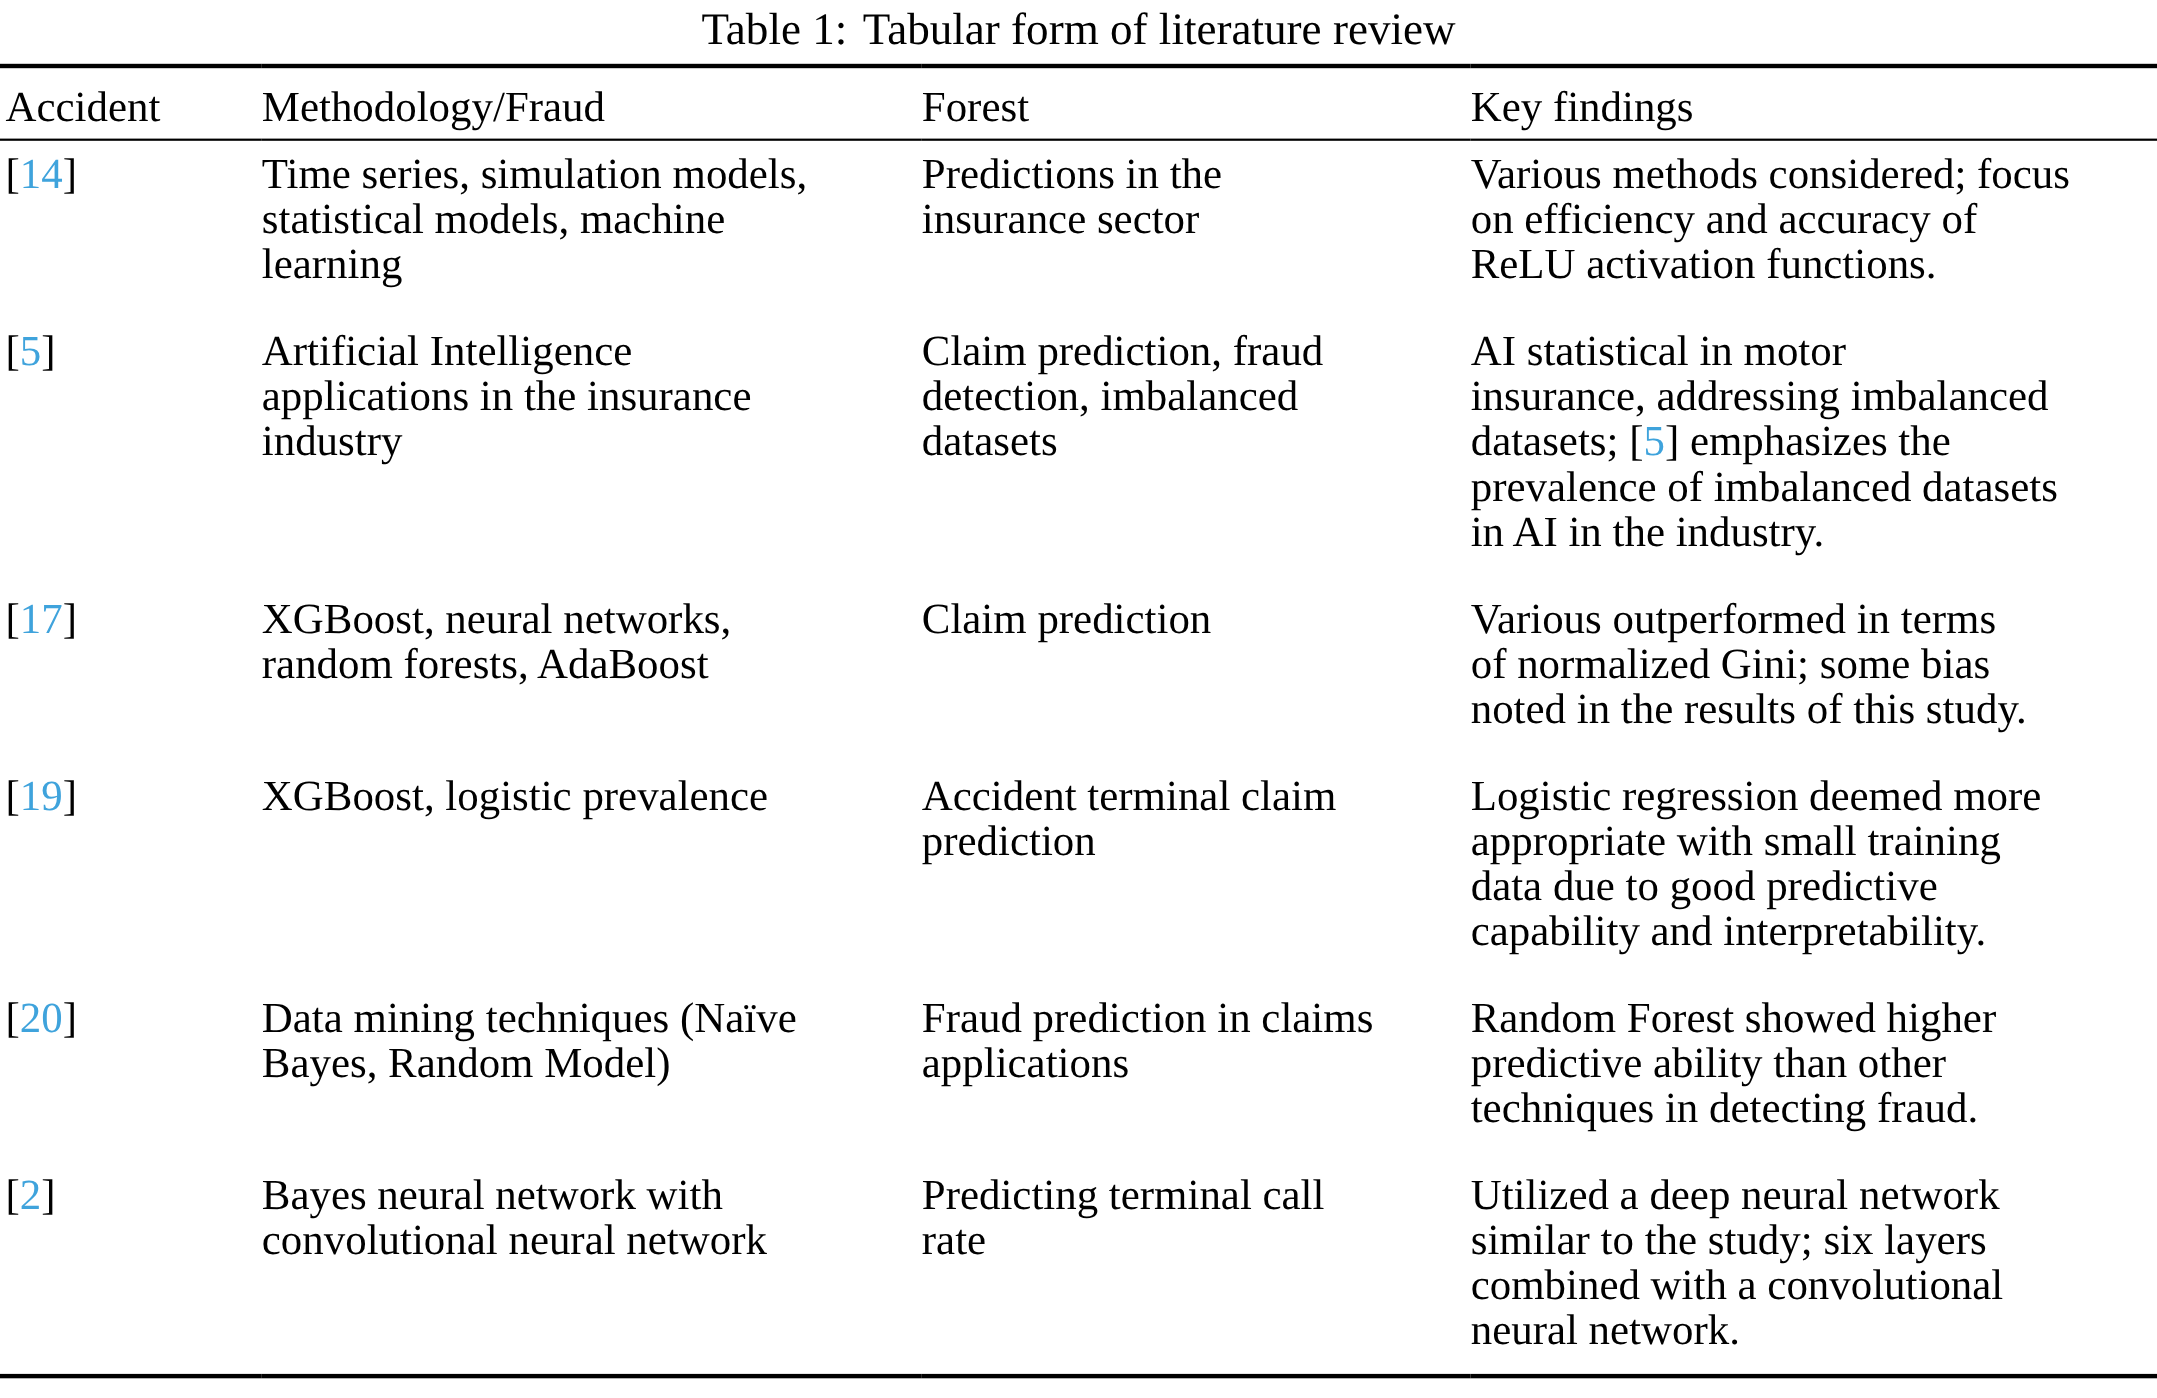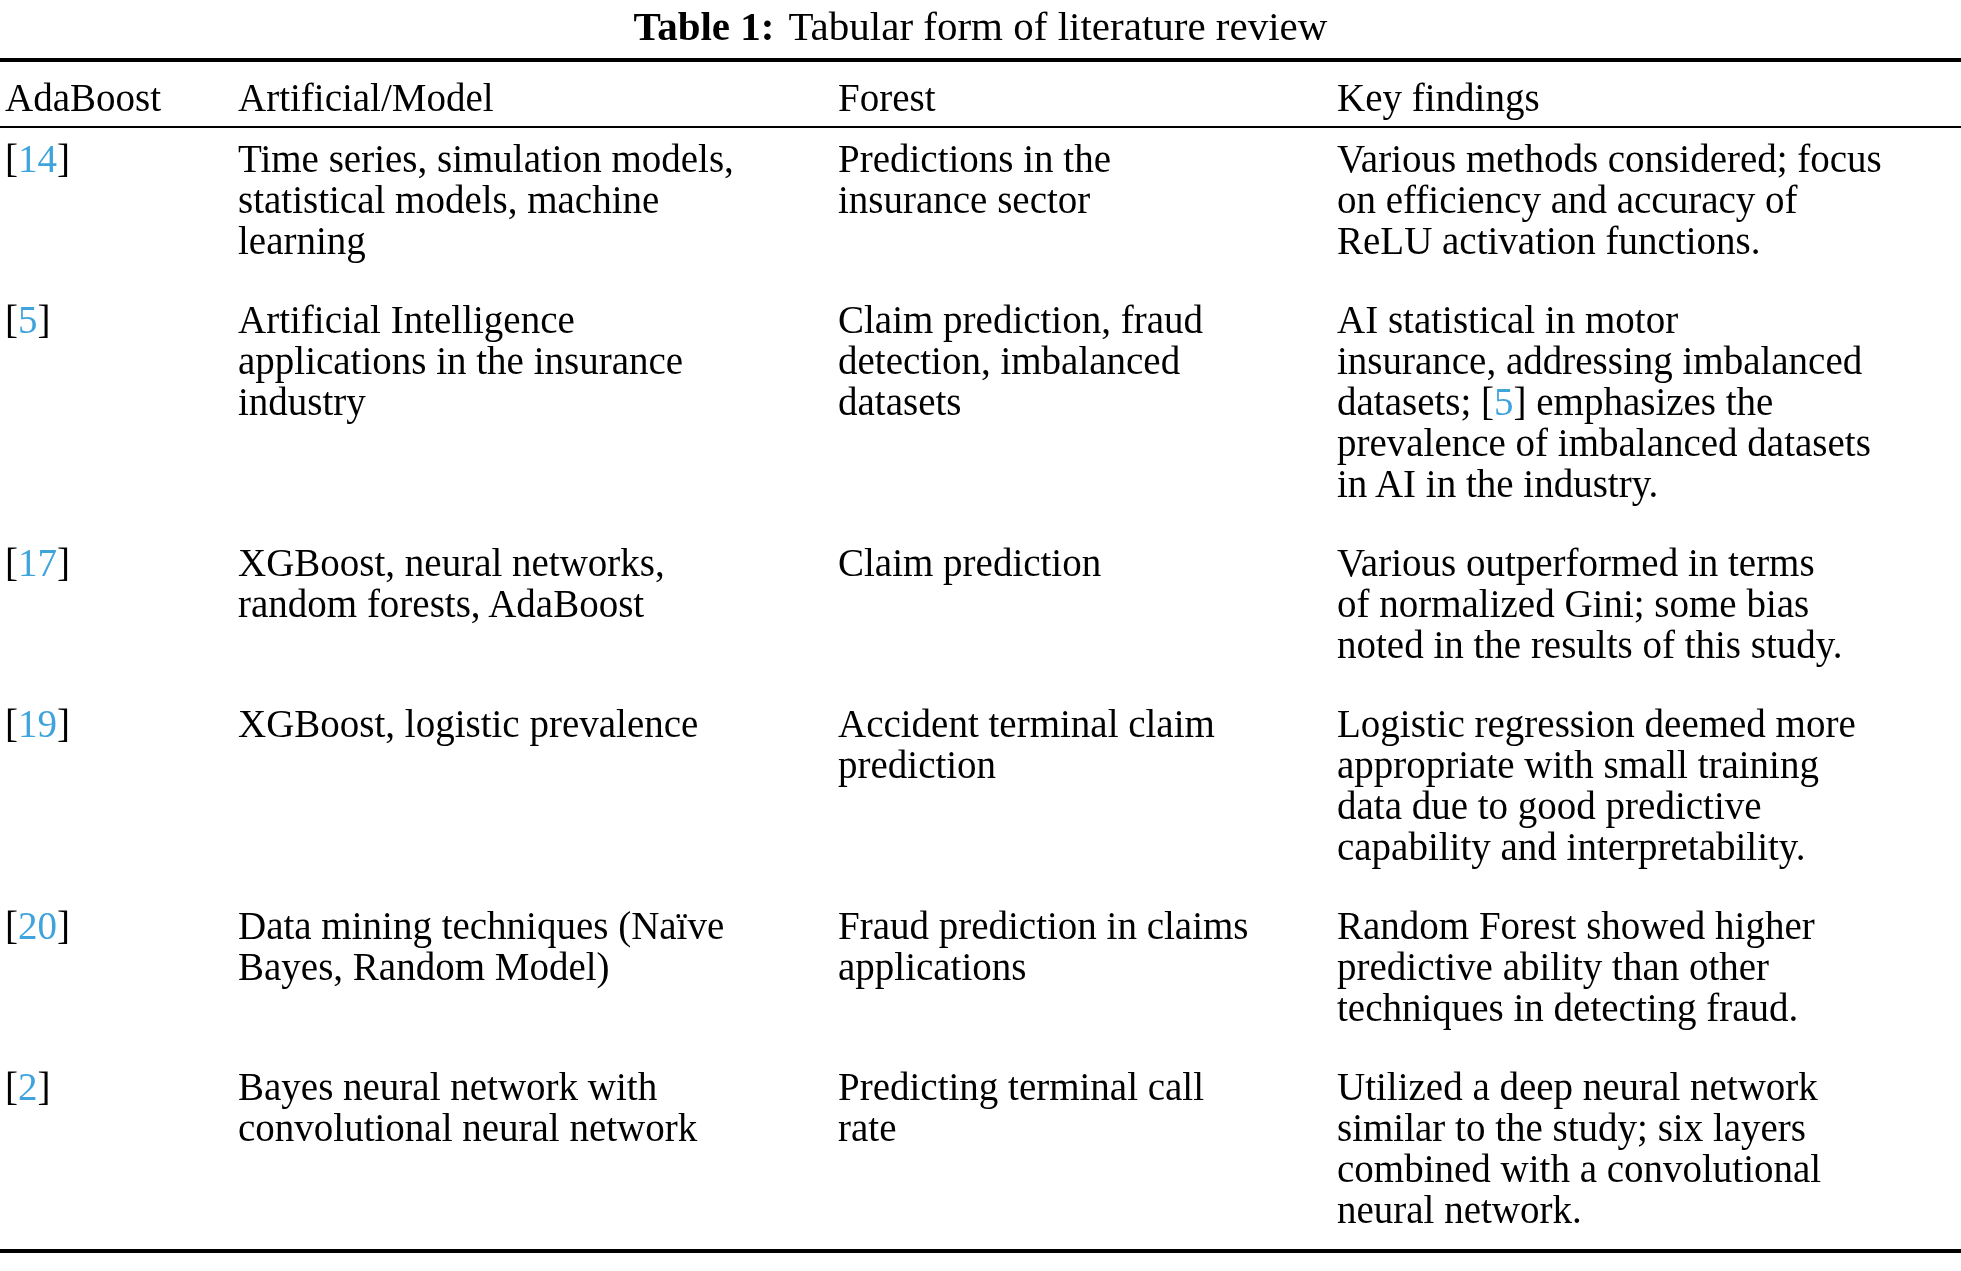--- a/index.html
+++ b/index.html
@@ -15,21 +15,21 @@
     font-family: "Liberation Serif", "DejaVu Serif", serif;
   }
   .caption {
     text-align: center;
     font-size: 41px;
     line-height: 44px;
     margin: 4px 0 10px 0;
     white-space: nowrap;
   }
   .caption-label {
-    font-weight: bold;
+    font-weight: normal;
     margin-right: 14px;
   }
   table.lit-table {
     width: 1961px;
     table-layout: fixed;
     border-collapse: collapse;
     border-top: 4px solid #000;
     border-bottom: 4px solid #000;
     font-size: 39px;
     line-height: 41px;
@@ -70,22 +70,22 @@
 
 <table class="lit-table">
   <colgroup>
     <col class="c-ref">
     <col class="c-meth">
     <col class="c-focus">
     <col class="c-key">
   </colgroup>
   <thead>
     <tr>
-      <th>AdaBoost</th>
-      <th>Artificial/Model</th>
+      <th>Accident</th>
+      <th>Methodology/Fraud</th>
       <th>Forest</th>
       <th>Key findings</th>
     </tr>
   </thead>
   <tbody id="table-body">
       <tr>
         <td><span>[</span><span class="accent">14</span><span>]</span></td>
         <td><span>Time series, simulation models,
 statistical models, machine
 learning</span></td>

